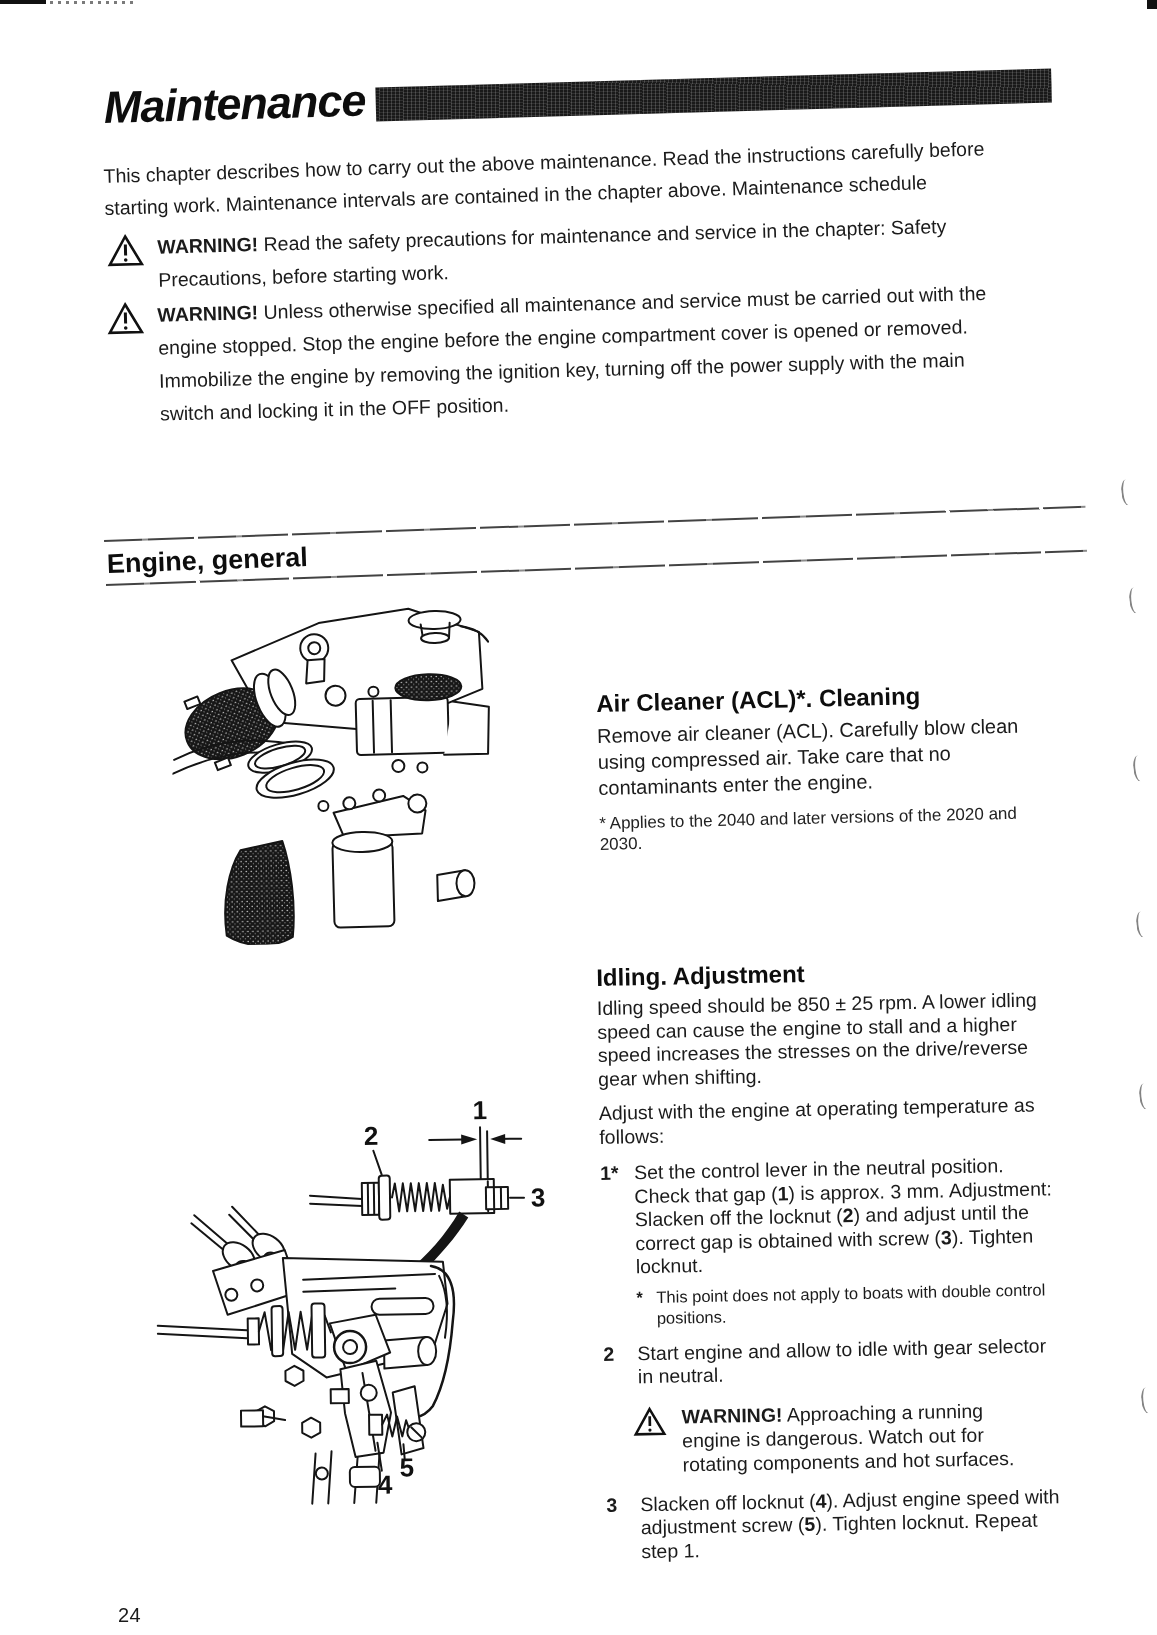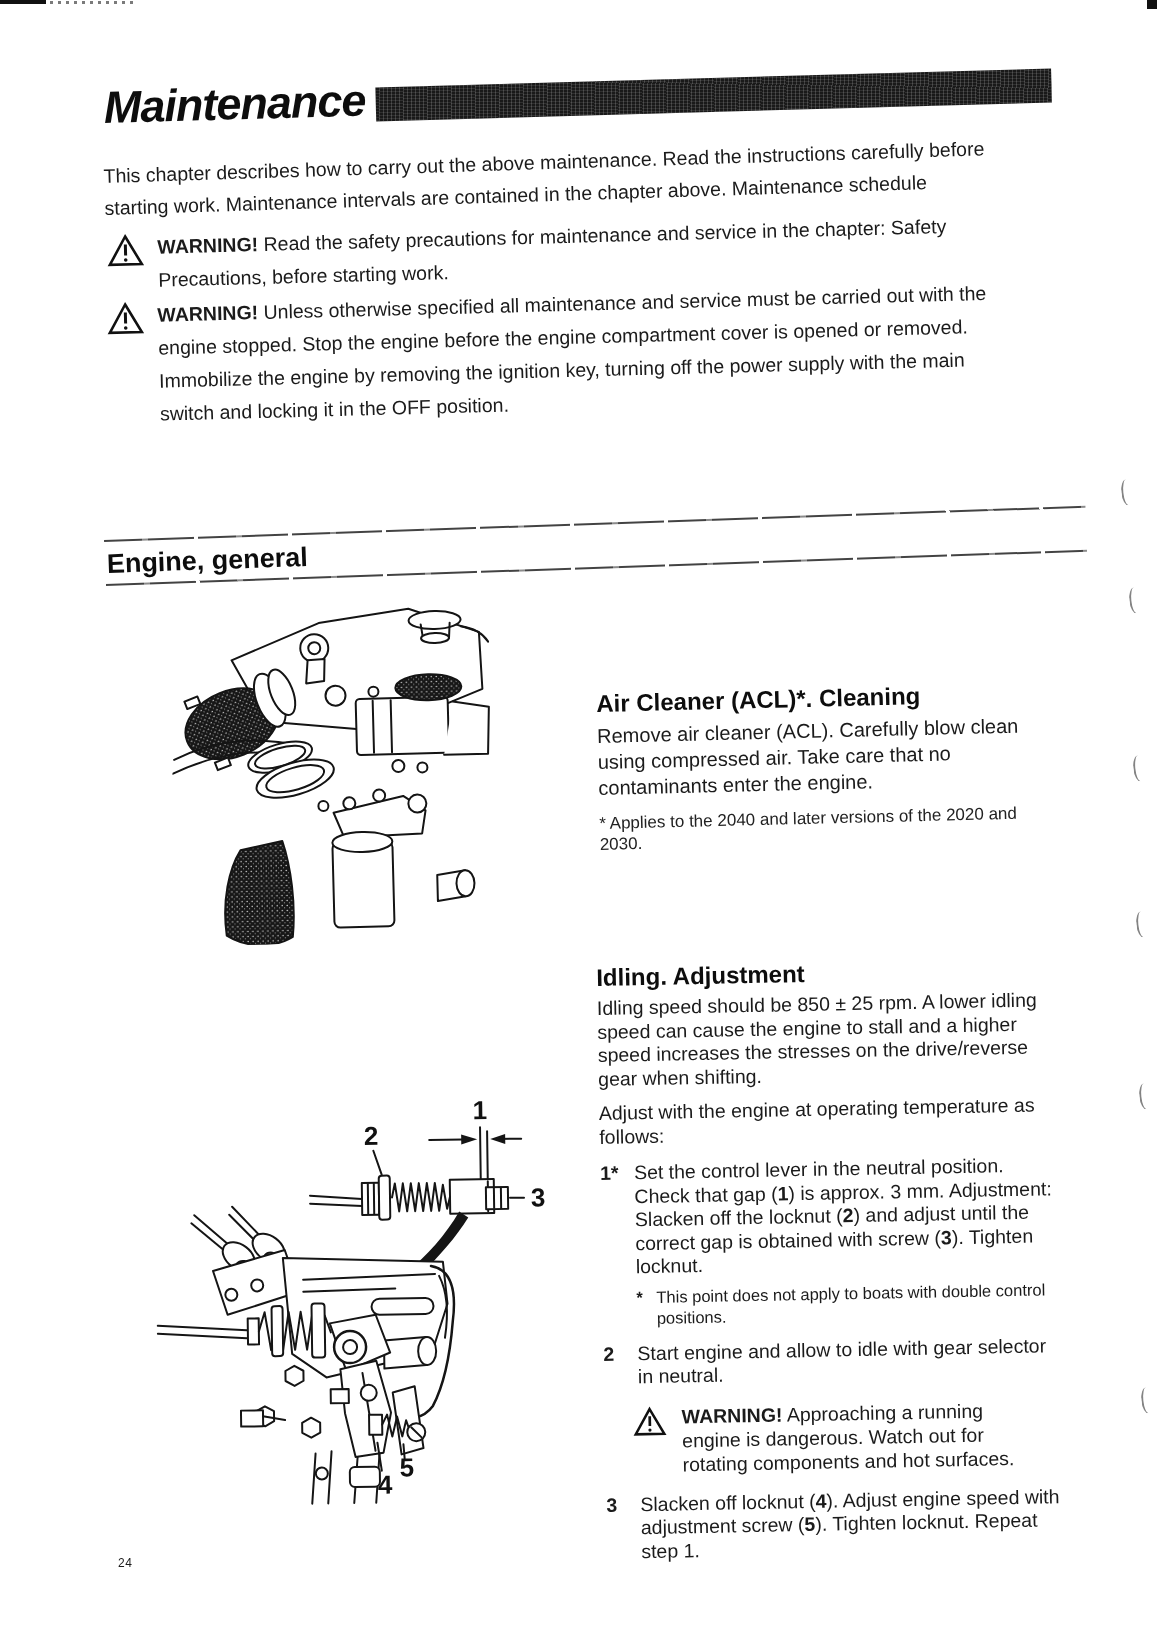--- a/index.html
+++ b/index.html
@@ -58,21 +58,21 @@
   .idling-block .p2{margin-top:11px;}
   .step{display:flex;margin-top:13px;}
   .step-marker{flex:0 0 34px;font-weight:bold;}
   .step-text{flex:1 1 auto;max-width:428px;}
   .step-footnote{display:flex;margin:8px 0 0 34px;font-size:16.5px;line-height:21px;}
   .step-footnote .fn-star{flex:0 0 20px;font-weight:bold;}
   .warn-inline{display:flex;margin:16px 0 0 28px;}
   .warn-inline .warn-icon{margin-right:15px;margin-top:1px;}
   .warn-inline .warn-text{font-size:19.5px;line-height:24px;width:352px;}
 
-  .pageno{left:118px;top:1556px;font-size:12px;letter-spacing:.5px;}
+  .pageno{left:118px;top:1604px;font-size:20px;letter-spacing:.5px;}
 
   
   .artifact{width:10px;height:26px;border-left:2px solid #5a5a5a;
     border-radius:50% 0 0 50%/50% 0 0 50%;opacity:.75;transform:rotate(-6deg);}
   .a1{left:1120px;top:480px;} .a2{left:1128px;top:588px;} .a3{left:1132px;top:756px;}
   .a4{left:1135px;top:912px;} .a5{left:1138px;top:1084px;} .a6{left:1140px;top:1388px;}
 
   .illo1{left:168px;top:602px;transform:rotate(-1.5deg);}
   .illo2{left:140px;top:1056px;transform:rotate(-0.8deg);}
   svg text{font-family:"Liberation Sans","DejaVu Sans",sans-serif;}

